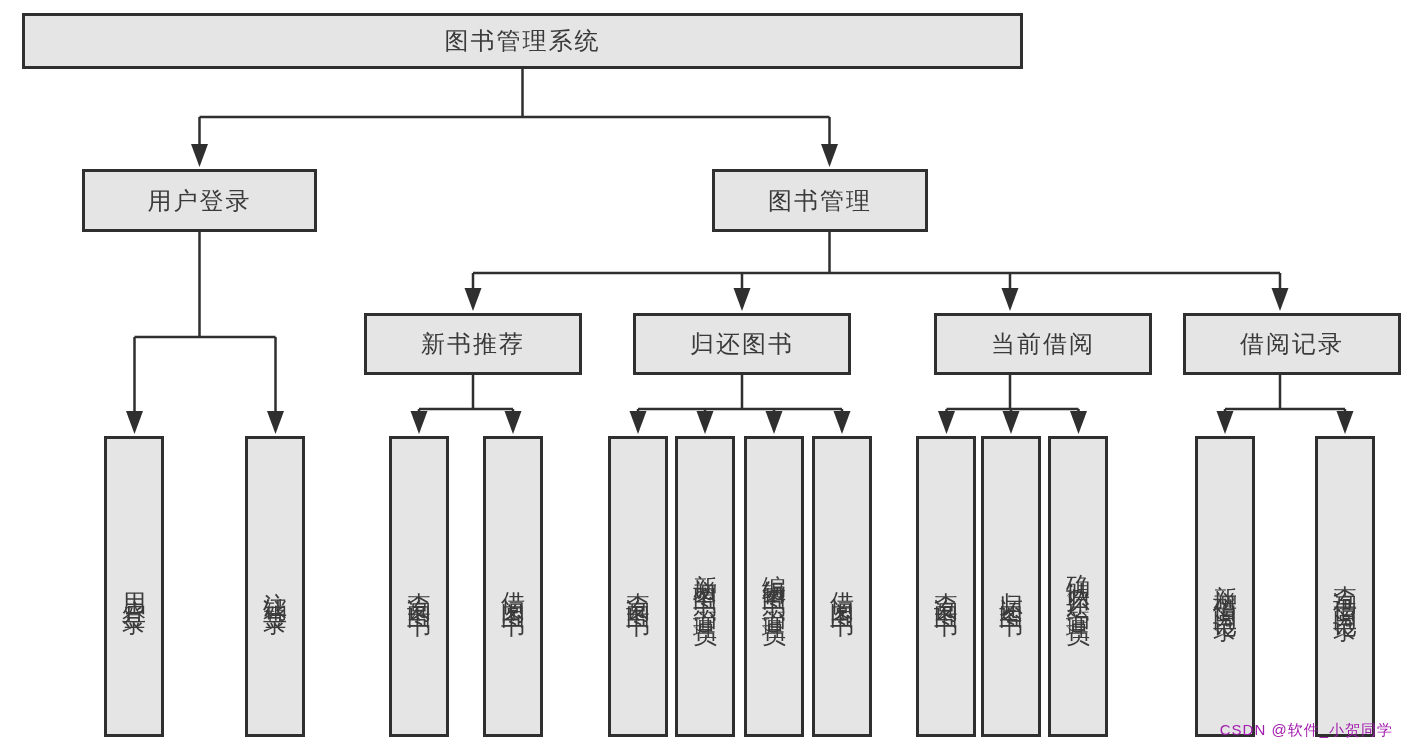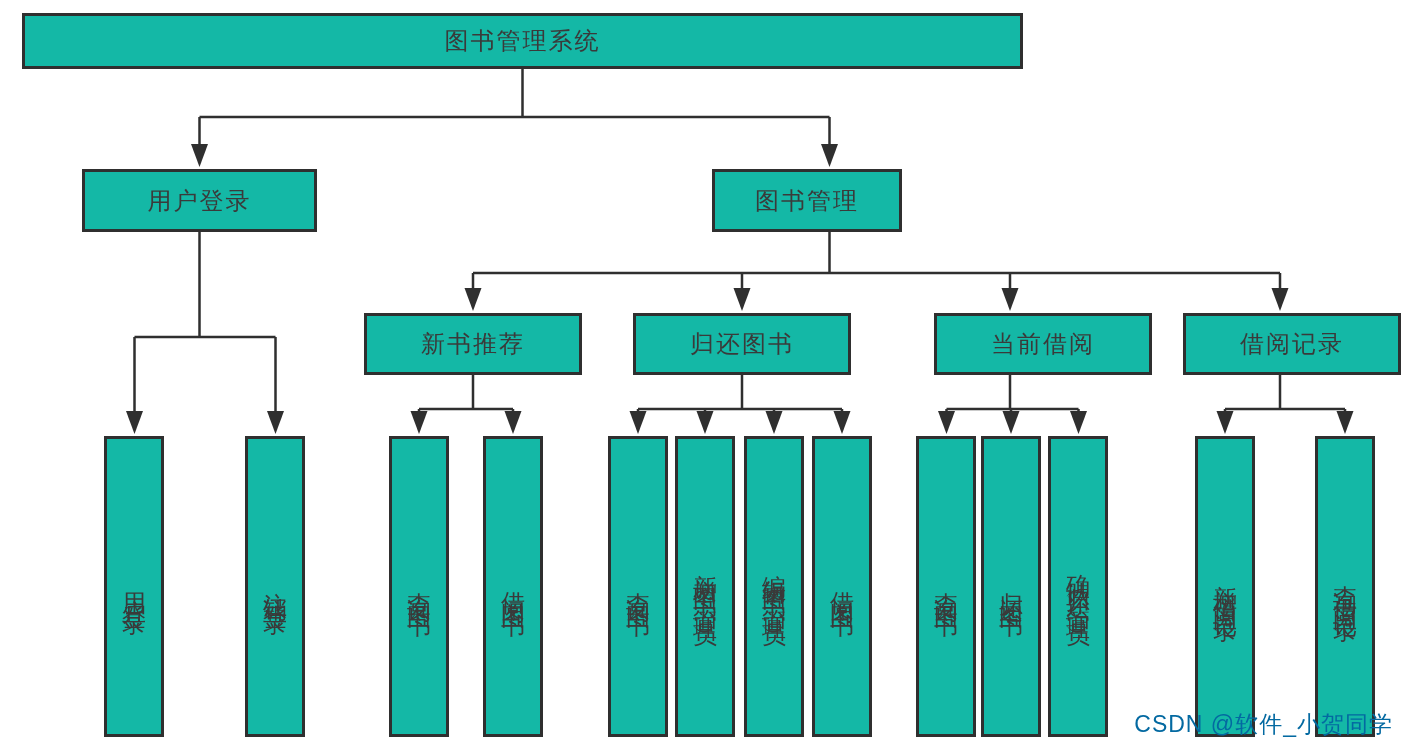--- a/index.html
+++ b/index.html
@@ -9,52 +9,52 @@
     font-family:"Liberation Sans", sans-serif;
     position:relative;
     overflow:hidden;
   }
   #canvas{position:absolute;inset:0;width:1405px;height:747px;}
   #wires{position:absolute;top:0;left:0;z-index:0;}
   .box{
     position:absolute;
     box-sizing:border-box;
     border:3px solid #2f2f2f;
-    background:#14b8a6;
+    background:#e5e5e5;
     display:flex;align-items:center;justify-content:center;
     color:#3a3a3a;
     font-size:24px;
     letter-spacing:2px;
     z-index:1;
     text-align:center;
     line-height:1;
   }
   .leaf{
     writing-mode:vertical-rl;
     text-orientation:mixed;
     letter-spacing:7px;
     font-size:24px;
   }
   
   .n-root{left:22px;top:13px;width:1001px;height:56px;}
   .n-l2a{left:82px;top:169px;width:235px;height:63px;}
-  .n-l2b{left:712px;top:169px;width:190px;height:63px;}
+  .n-l2b{left:712px;top:169px;width:216px;height:63px;}
   .n-l3{top:313px;width:218px;height:62px;}
   .n-l3a{left:364px;} .n-l3b{left:633px;} .n-l3c{left:901px;margin-left:33px;} .n-l3d{left:1171px;margin-left:12px;}
   .leaf{top:436px;width:60px;height:301px;}
   .lf1{left:104px;} .lf2{left:245px;}
   .lf3{left:389px;} .lf4{left:483px;}
   .lf5{left:608px;} .lf6{left:675px;} .lf7{left:744px;} .lf8{left:812px;}
   .lf9{left:916px;} .lf10{left:981px;} .lf11{left:1048px;}
   .lf12{left:1195px;} .lf13{left:1315px;}
   #watermark{
     position:absolute;
     right:12px;bottom:7px;
-    font-size:23px;
-    color:#0369a1;
+    font-size:15px;
+    color:#a21caf;
     letter-spacing:1px;
     z-index:3;
     white-space:nowrap;
   }
 </style>
 </head>
 <body>
 
 <div id="canvas">
 

